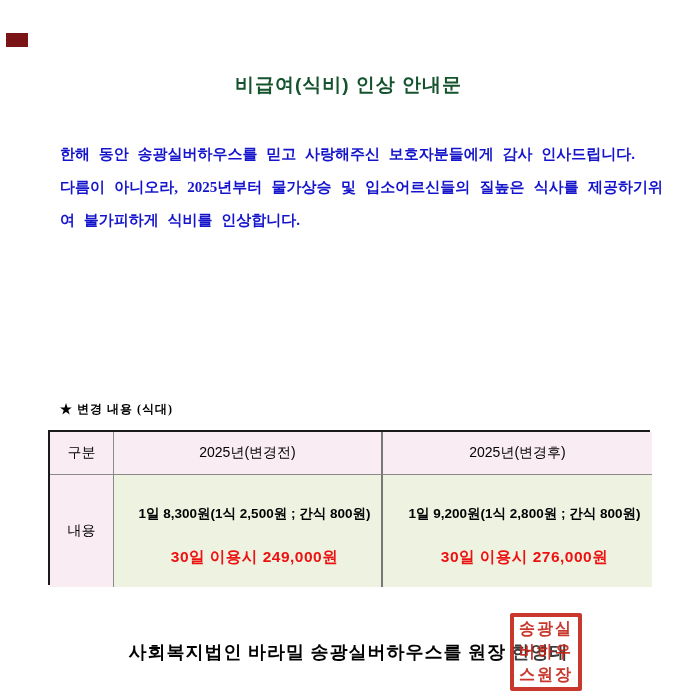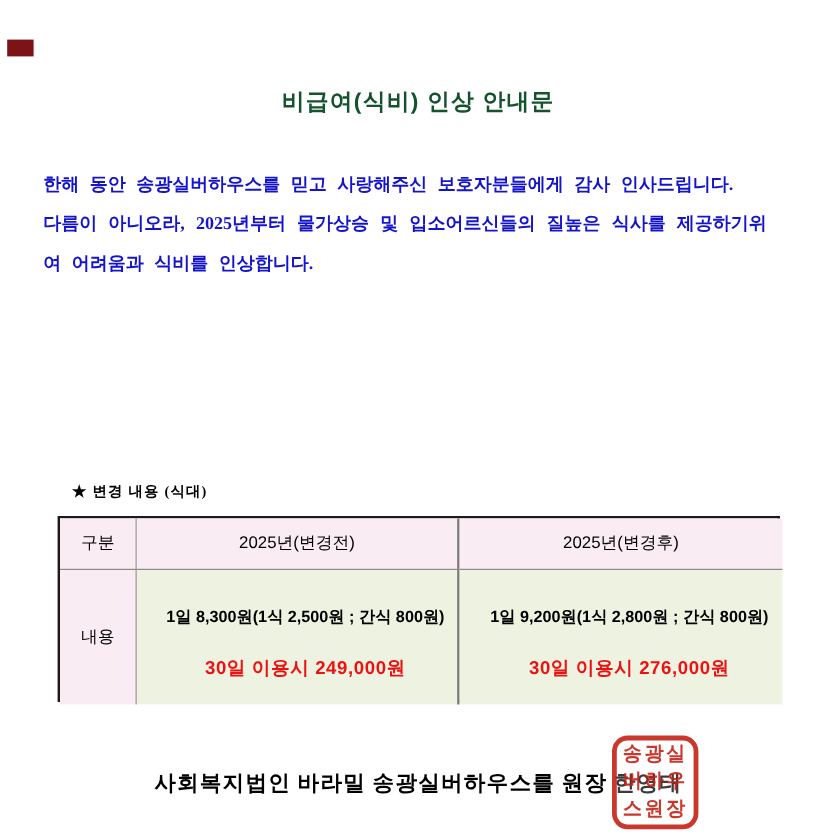--- a/index.html
+++ b/index.html
@@ -11,21 +11,21 @@
   .corner-mark{
     position:absolute;left:6px;top:33px;width:22px;height:14px;
     background:#7b1416;
   }
   .doc-title{
     position:absolute;top:72px;left:0;width:100%;
     text-align:center;font-family:"Liberation Sans", sans-serif;
     font-size:19px;font-weight:800;letter-spacing:1px;color:#14532d;
   }
   .body-text{
-    position:absolute;top:138px;left:36px;width:603px;
+    position:absolute;top:138px;left:60px;width:603px;
     font-size:15px;font-weight:700;line-height:33px;
     text-align:justify;word-spacing:5px;color:#000;
   }
   .body-text p{margin:0;}
   .para-indent{text-indent:8px;}
   .c-blue{color:#1414cc;}
   .c-black{color:#000000;}
   .c-red{color:#ee1111;}
   .table-caption{
     position:absolute;top:401px;left:60px;
@@ -55,21 +55,21 @@
   }
   .daily-line{font-size:13.5px;font-weight:600;color:#000;white-space:nowrap;}
   .monthly-line{font-size:15.5px;font-weight:800;color:#ee1111;letter-spacing:0.5px;}
   .footer{
     position:absolute;top:640px;left:0;width:100%;
     text-align:center;
     font-size:18px;font-weight:800;color:#000;letter-spacing:1px;
   }
   .seal{
     position:absolute;left:510px;top:613px;width:64px;height:70px;
-    border:4px solid #c5281c;border-radius:13px;
+    border:4px solid #c5281c;border-radius:2px;
     display:flex;flex-direction:column;justify-content:space-around;align-items:center;
     background:rgba(255,255,255,0.25);
     opacity:0.92;
   }
   .seal-row{
     font-family:"Liberation Serif", serif;
     font-size:16px;line-height:18px;font-weight:700;
     color:#c5281c;letter-spacing:2px;white-space:nowrap;
     transform:scaleY(1.05);
   }
@@ -78,21 +78,21 @@
 <body>
 
 <div class="page">
 
   <div class="corner-mark"></div>
 
   <div class="doc-title">비급여(식비) 인상 안내문</div>
 
   <div class="body-text">
     <p><span class="c-blue">한해 동안 송광실버하우스를 믿고 사랑해주신 보호자분들에게 감사 인사드립니다.</span></p>
-    <p><span class="c-blue">다름이 아니오라, 2025년부터 물가상승 및 입소어르신들의 질높은 식사를 제공하기위여 어려움과 식비를 인상합니다.</span></p>
+    <p><span class="c-blue">다름이 아니오라, 2025년부터 물가상승 및 입소어르신들의 질높은 식사를 제공하기위여 불가피하게 식비를 인상합니다.</span></p>
   </div>
 
   <div class="table-caption">★ 변경 내용 (식대)</div>
 
   <div class="fee-table">
     <div class="cell cell-pink th b-right b-bottom">구분</div>
     <div class="cell cell-pink th b-right-heavy b-bottom">2025년(변경전)</div>
     <div class="cell cell-pink th b-bottom">2025년(변경후)</div>
 
     <div class="cell cell-pink th b-right">내용</div>

